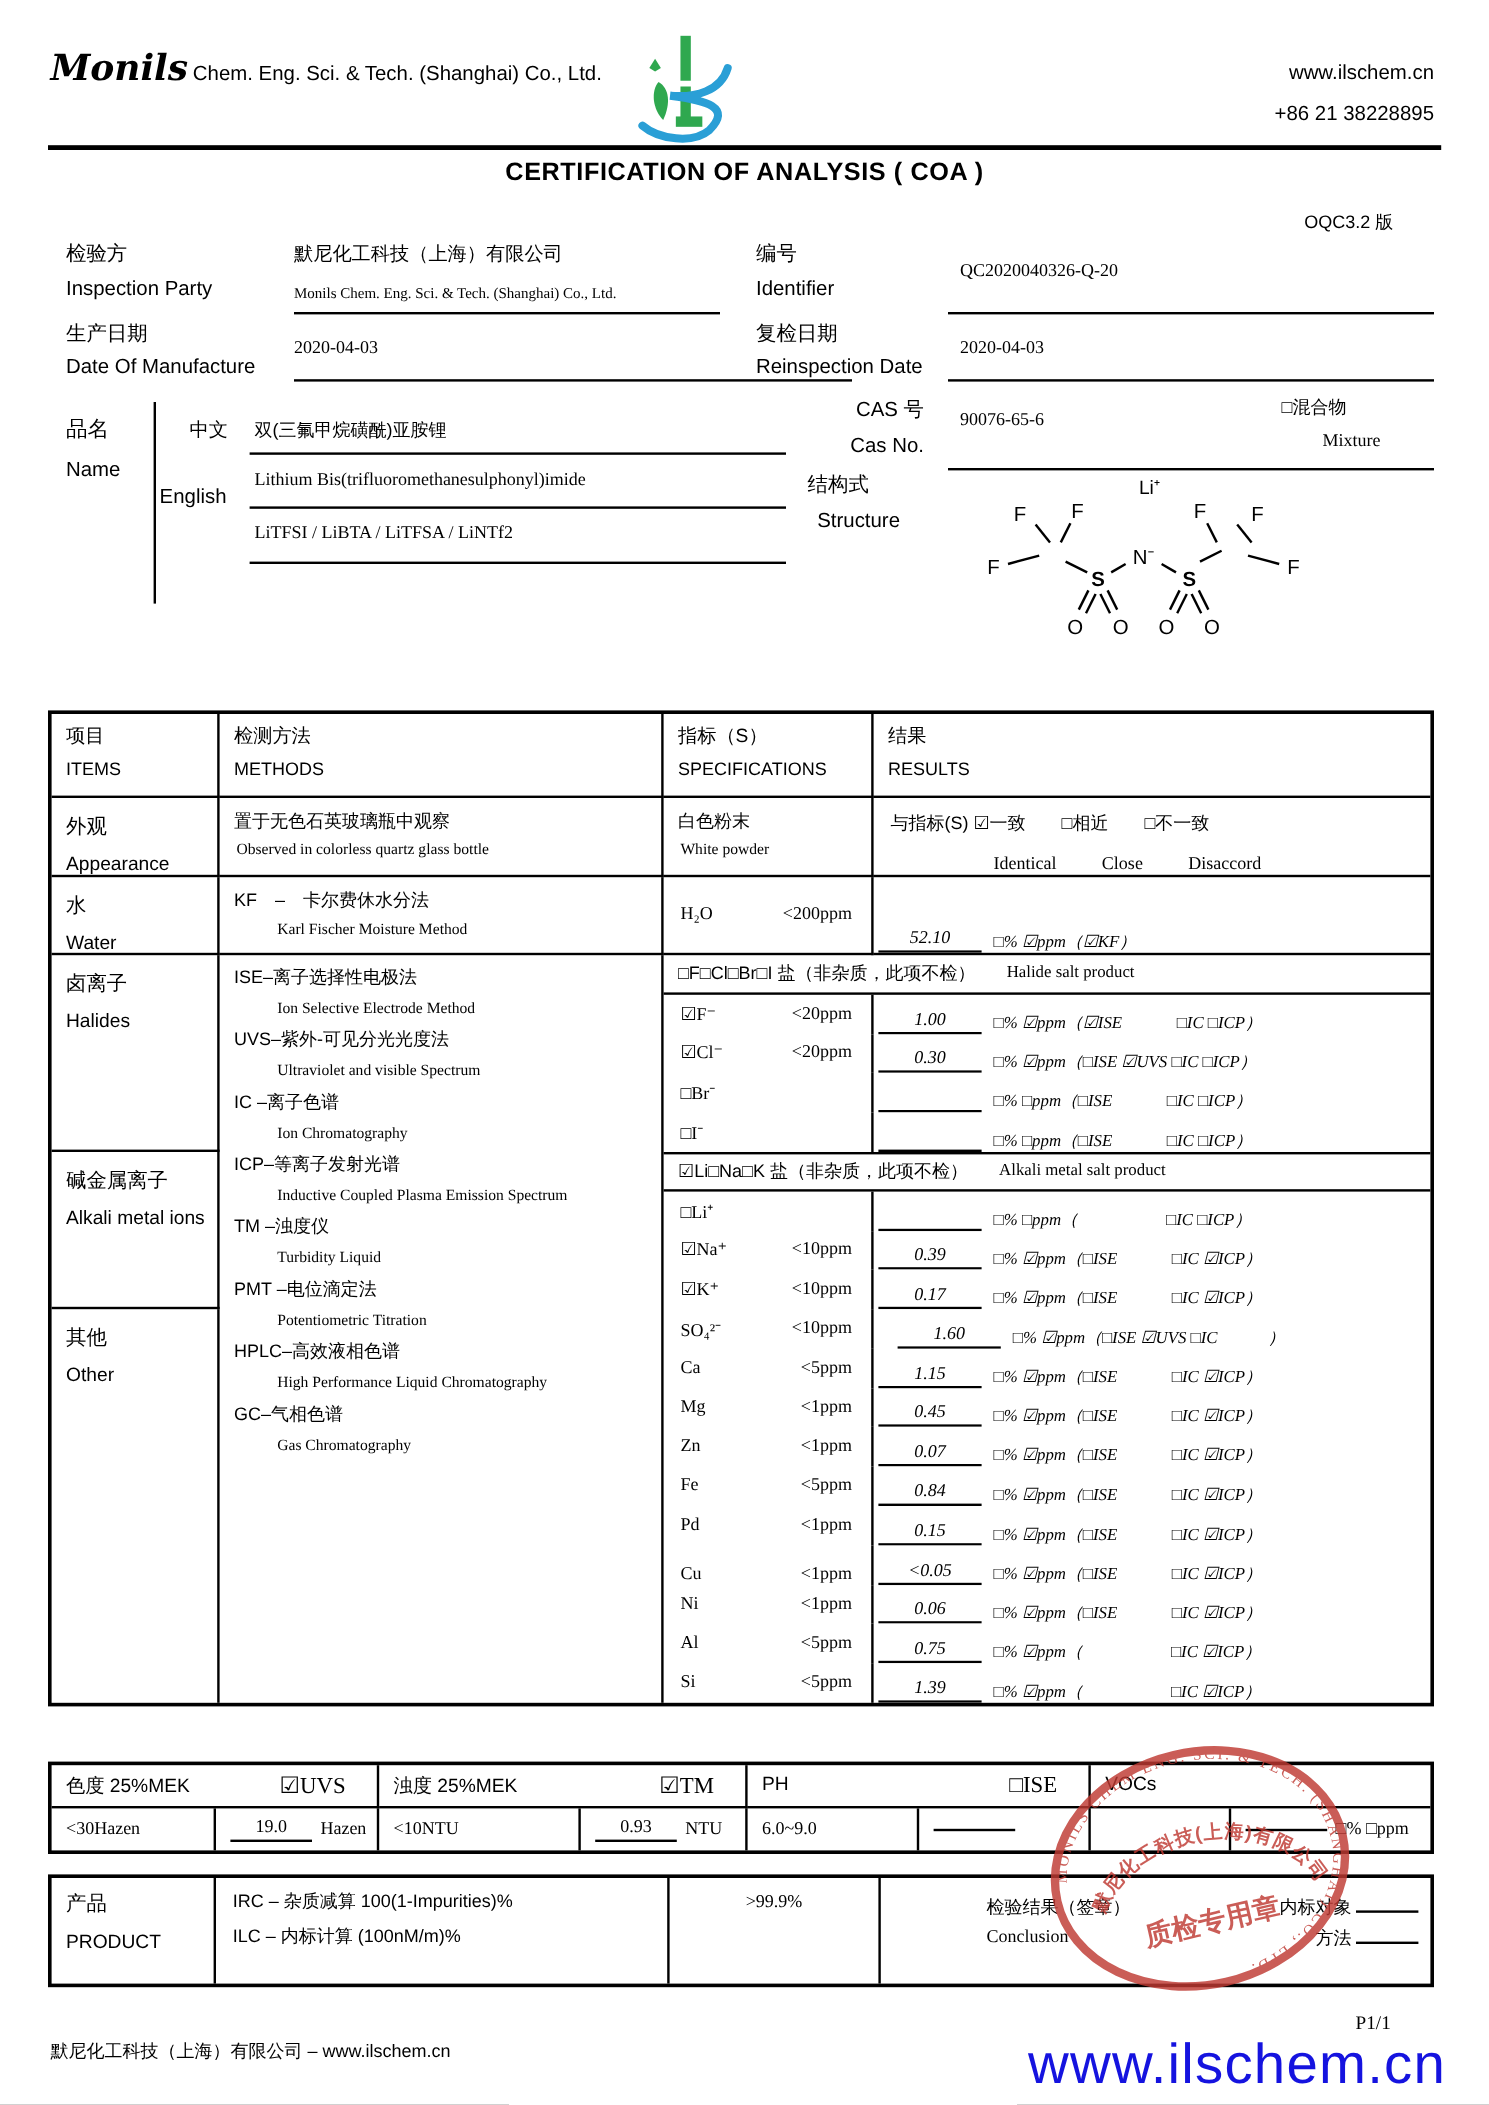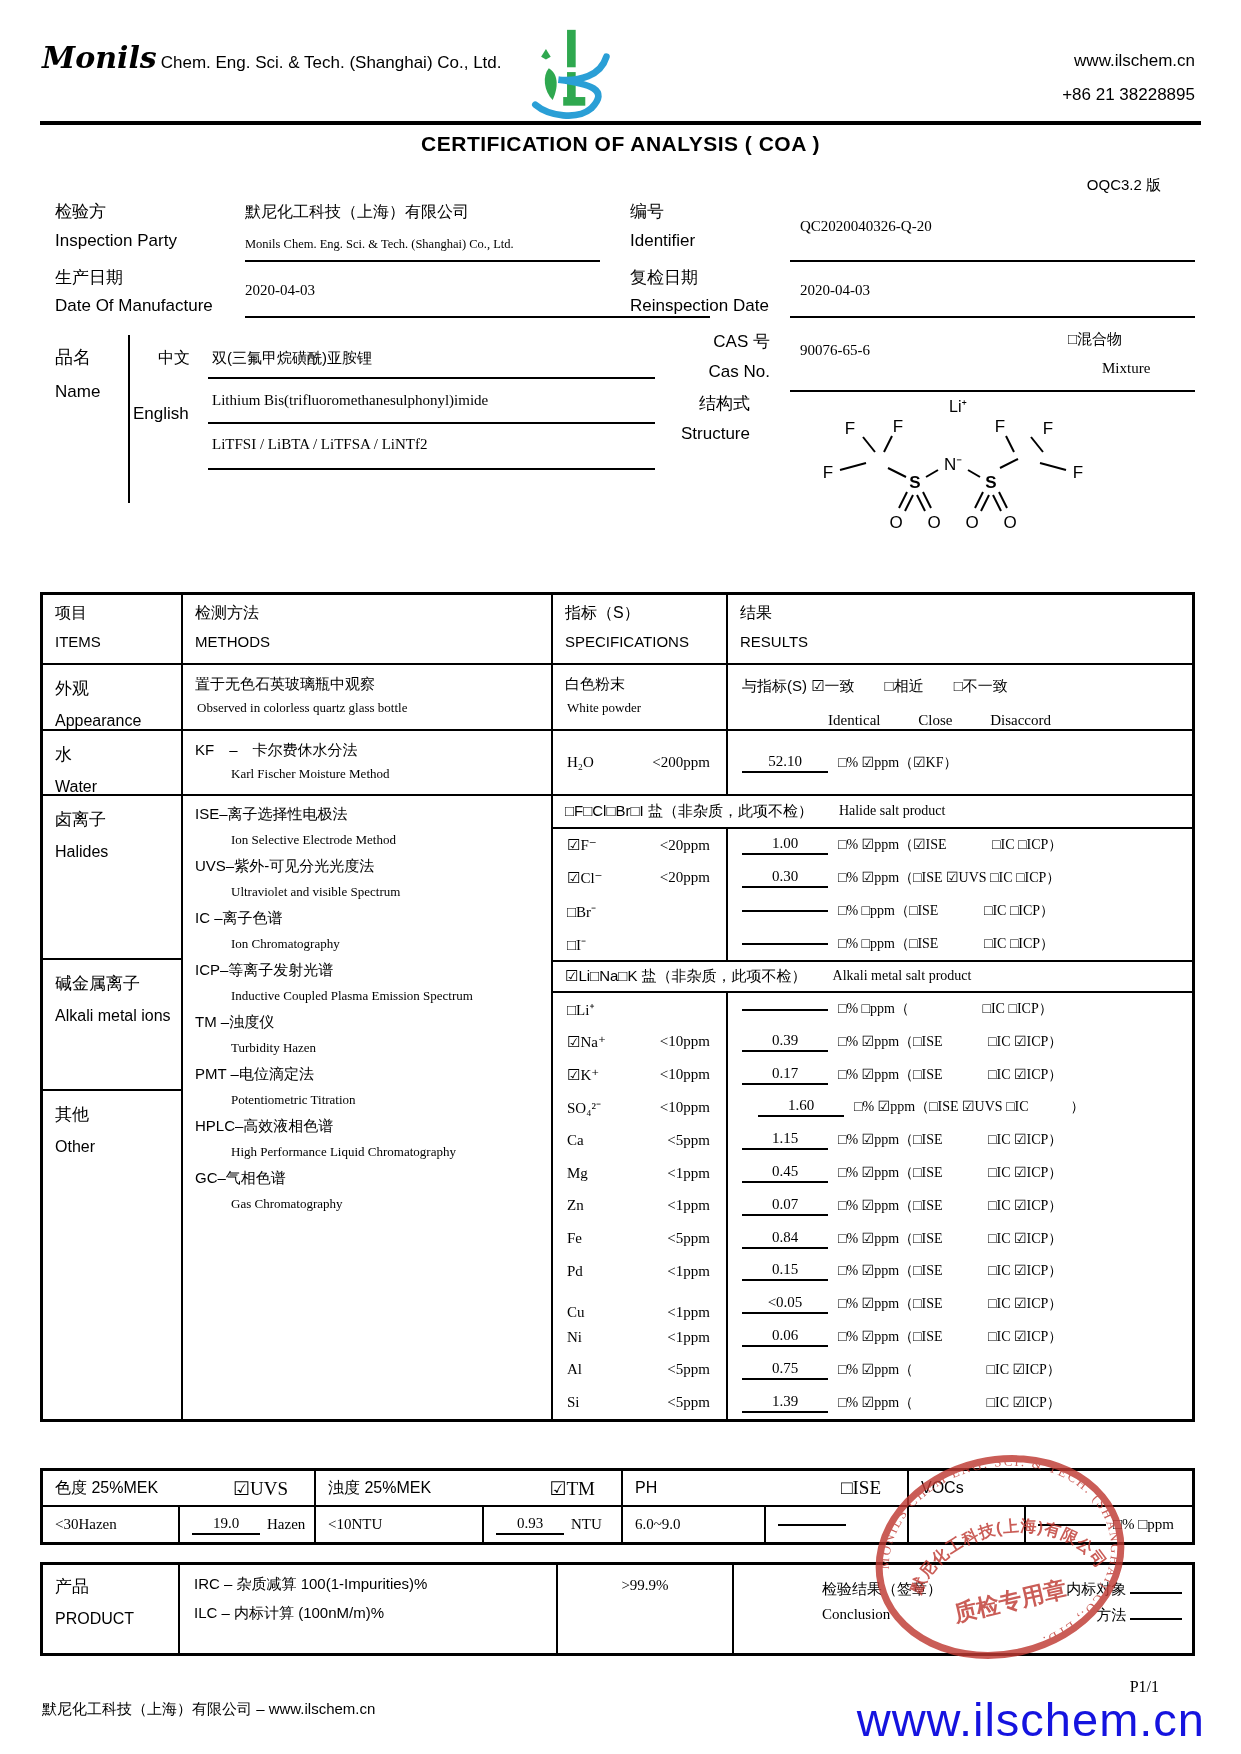--- a/index.html
+++ b/index.html
@@ -37,22 +37,22 @@
   .h-zh{font-size:16px;margin:8px 0 9px 12px;}
   .h-en{font-size:15px;margin-left:12px;}
   .i-zh{font-size:17px;margin:12px 0 10px 12px;}
   .i-en{font-size:16px;margin-left:12px;line-height:21px;}
   .m-zh{font-size:15px;margin:10px 0 2px 12px;}
   .m-en{font-family:"Liberation Serif",serif;font-size:13px;margin:6px 0 2px 48px;}
   .methods-big .m-zh{margin-top:9px;}
   .methods-big .m-en{margin-top:8px;margin-bottom:9px;}
   .spec-cell{display:flex;align-items:center;justify-content:space-between;
              padding:0 16px 0 14px;font-family:"Liberation Serif",serif;font-size:15px;}
-  .res-cell{display:flex;align-items:center;padding-left:14px;
-            font-family:"Liberation Serif",serif;font-size:14px;white-space:nowrap;}
+  .res-cell{display:flex;align-items:flex-end;padding-left:4px;
+            font-family:"Liberation Serif",serif;font-size:14px;white-space:nowrap;font-style:italic;}
   .res-cell .flags{margin-left:10px;}
   .band{display:flex;align-items:center;padding-left:12px;white-space:nowrap;}
   .band-zh{font-size:15px;}
   .band-en{font-family:"Liberation Serif",serif;font-size:14px;margin-left:26px;}
   .app-line1{font-size:15px;margin-top:12px;}
   .app-line2{font-family:"Liberation Serif",serif;font-size:15px;margin-top:16px;padding-left:100px;word-spacing:34px;}
   
   .qtable{position:absolute;top:1468px;left:40px;width:1155px;height:77px;box-sizing:border-box;
           border:3px solid #000;display:grid;
           grid-template-columns:137px 136px 168px 139px 143px 143px 117px 1fr;
@@ -144,21 +144,21 @@
   <div class="abs serif" style="left:212px;top:436px;font-size:15px">LiTFSI / LiBTA / LiTFSA / LiNTf2</div>
   <div class="ul-line" style="left:208px;top:468px;width:447px"></div>
 
   <div class="abs" style="left:600px;top:330px;width:170px;text-align:right;font-size:17px">CAS 号</div>
   <div class="abs" style="left:600px;top:362px;width:170px;text-align:right;font-size:17px">Cas No.</div>
   <div class="abs serif" style="left:800px;top:342px;font-size:15px">90076-65-6</div>
   <div class="abs" style="left:1068px;top:330px;font-size:15px">□混合物</div>
   <div class="abs serif" style="left:1102px;top:360px;font-size:15px">Mixture</div>
   <div class="ul-line" style="left:790px;top:390px;width:405px"></div>
 
-  <div class="abs" style="left:580px;top:392px;width:170px;text-align:right;font-size:17px">结构式</div>
+  <div class="abs" style="left:554px;top:392px;width:170px;text-align:right;font-size:17px">结构式</div>
   <div class="abs" style="left:580px;top:424px;width:170px;text-align:right;font-size:17px">Structure</div>
 
   <svg class="abs struct-svg" style="left:800px;top:386px" width="310" height="150" viewBox="0 0 310 150">
     <g stroke="#000" stroke-width="2" fill="none">
       <line x1="63" y1="51" x2="75" y2="66"></line>
         <line x1="92" y1="50" x2="84" y2="66"></line>
         <line x1="40" y1="84" x2="66" y2="77"></line>
       <line x1="88" y1="82" x2="106" y2="91"></line>
       <line x1="126" y1="91" x2="138" y2="84"></line>
         <line x1="168" y1="84" x2="180" y2="91"></line>
@@ -260,21 +260,21 @@
     <div class="cell bR methods-big" style="grid-row:4 / span 19;grid-column:2" id="methods-host">
         <div class="m-zh">ISE–离子选择性电极法</div>
         <div class="m-en">Ion Selective Electrode Method</div>
         <div class="m-zh">UVS–紫外-可见分光光度法</div>
         <div class="m-en">Ultraviolet and visible Spectrum</div>
         <div class="m-zh">IC –离子色谱</div>
         <div class="m-en">Ion Chromatography</div>
         <div class="m-zh">ICP–等离子发射光谱</div>
         <div class="m-en">Inductive Coupled Plasma Emission Spectrum</div>
         <div class="m-zh">TM –浊度仪</div>
-        <div class="m-en">Turbidity Hazen</div>
+        <div class="m-en">Turbidity Liquid</div>
         <div class="m-zh">PMT –电位滴定法</div>
         <div class="m-en">Potentiometric Titration</div>
         <div class="m-zh">HPLC–高效液相色谱</div>
         <div class="m-en">High Performance Liquid Chromatography</div>
         <div class="m-zh">GC–气相色谱</div>
         <div class="m-en">Gas Chromatography</div>
       </div>
 
   <div class="cell band bB" style="grid-area: 4 / 3 / auto / 5;">
         <span class="band-zh">□F□Cl□Br□I 盐（非杂质，此项不检）</span>

